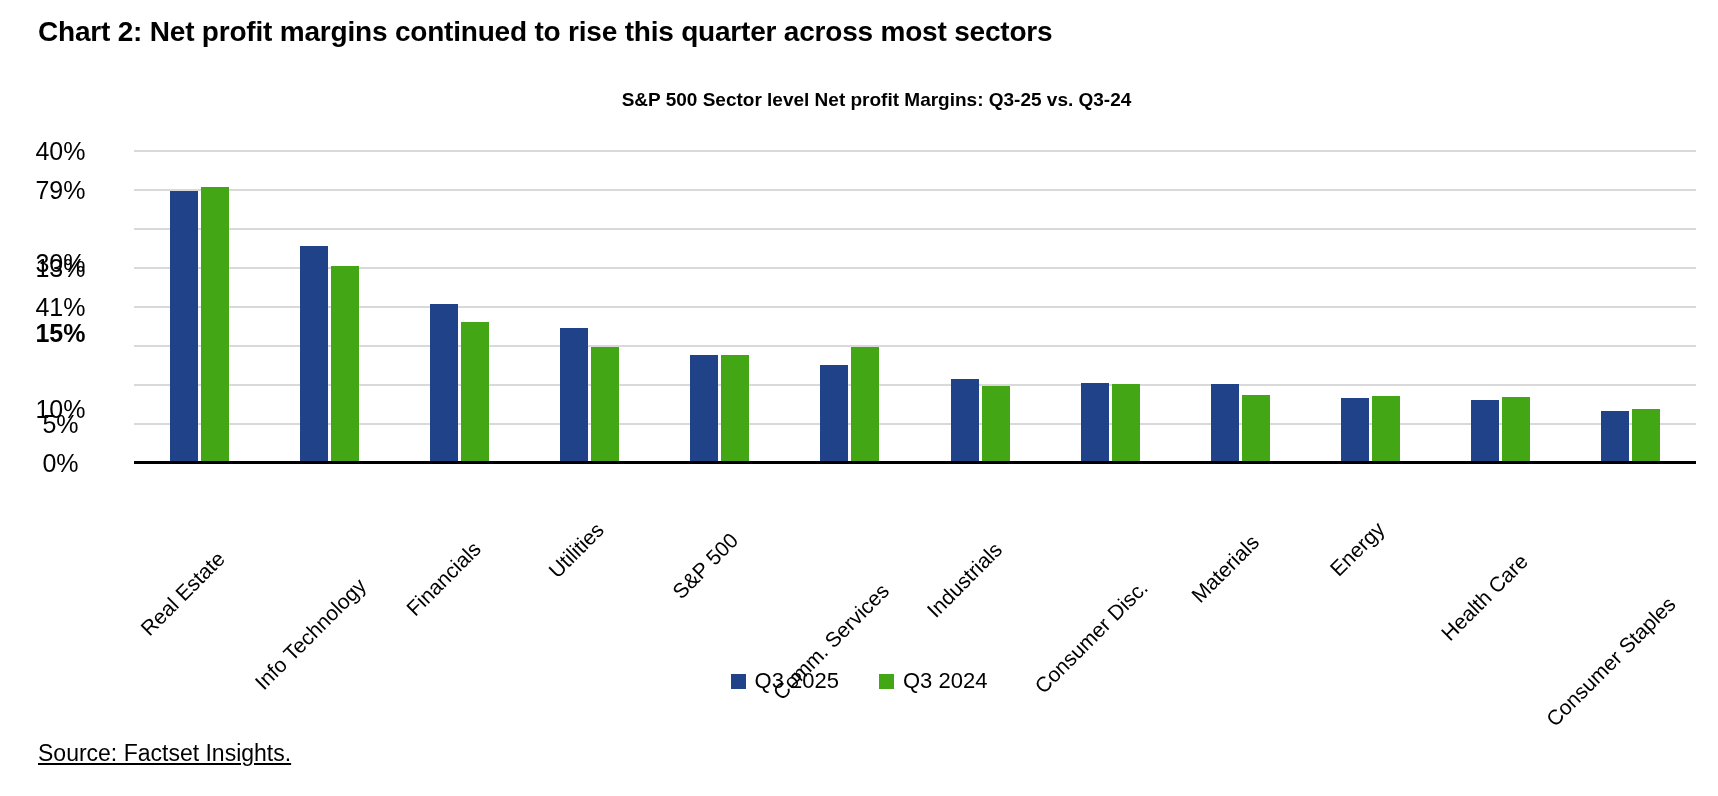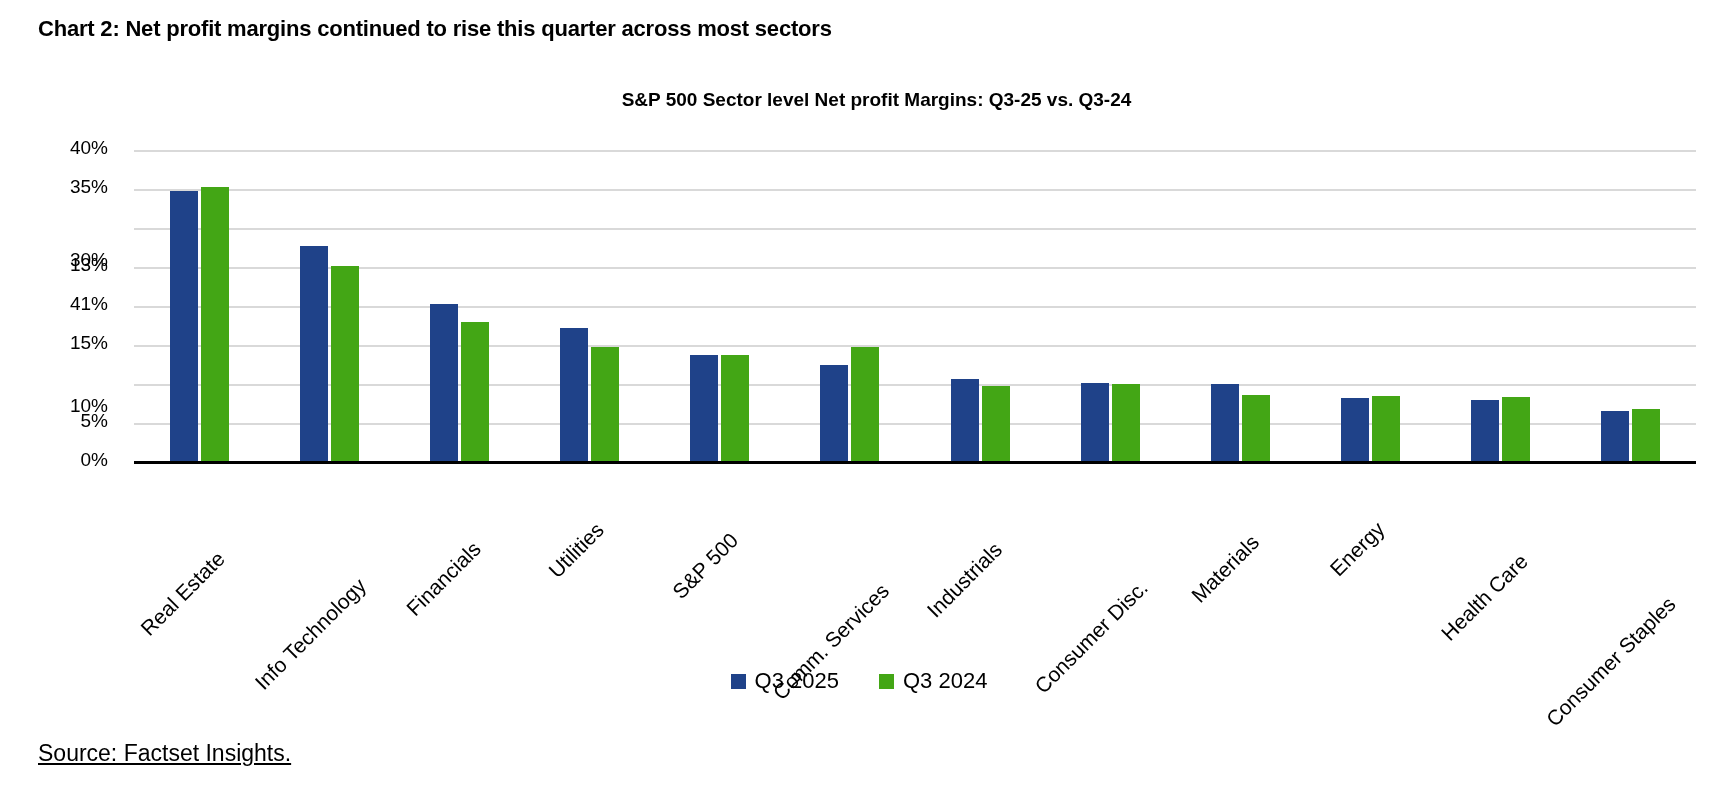--- a/index.html
+++ b/index.html
@@ -9,21 +9,21 @@
     font-family:"Liberation Sans", sans-serif;
     color:#000000;
     overflow:hidden;
     position:relative;
   }
 
   
   #headline {
     position:absolute;
     left:38px; top:16px;
-    font-size:22px;
+    font-size:28px;
     font-weight:bold;
     letter-spacing:-0.2px;
     white-space:nowrap;
   }
 
   
   #chart-title {
     position:absolute;
     left:0; right:5px; top:89px;
     text-align:center;
@@ -52,22 +52,22 @@
     left:0; width:100%;
     height:3px;
     background:#000000;
     bottom:-2px;
   }
 
   .ytick {
     position:absolute;
     right:1588px;
     width:95px;
-    text-align:right;
-    font-size:19px;
+    text-align:center;
+    font-size:25px;
     transform:translateY(-13px);
     white-space:nowrap;
   }
 
   
   #bars {
     position:absolute;
     left:0; top:0; right:0; bottom:0;
     display:flex;
     align-items:flex-end;
@@ -158,25 +158,25 @@
       <div class="gridline" style="top: 39px;"></div>
       <div class="gridline" style="top: 78px;"></div>
       <div class="gridline" style="top: 117px;"></div>
       <div class="gridline" style="top: 156px;"></div>
       <div class="gridline" style="top: 195px;"></div>
       <div class="gridline" style="top: 234px;"></div>
       <div class="gridline" style="top: 273px;"></div>
     </div>
   <div id="yticks">
       <div class="ytick" style="top: 0px;">40%</div>
-      <div class="ytick" style="top: 39px;">35%</div>
+      <div class="ytick" style="top: 39px;">79%</div>
       <div class="ytick" style="top: 78px; margin-top: 34px;">30%</div>
       <div class="ytick" style="top: 117px;">13%</div>
       <div class="ytick" style="top: 156px;">41%</div>
-      <div class="ytick" style="top: 195px;">15%</div>
+      <div class="ytick" style="top: 182px; font-weight: bold;">15%</div>
       <div class="ytick" style="top: 238px; margin-top: 20px;">10%</div>
       <div class="ytick" style="top: 273px;">5%</div>
       <div class="ytick" style="top: 312px;">0%</div>
     </div>
   <div id="bars">
       <div class="group">
         <div class="bar s0" title="Q3 2025 Real Estate: 34.8%" style="height: 271.44px;"></div>
         <div class="bar s1" title="Q3 2024 Real Estate: 35.2%" style="height: 274.56px;"></div>
       </div>
       <div class="group">

